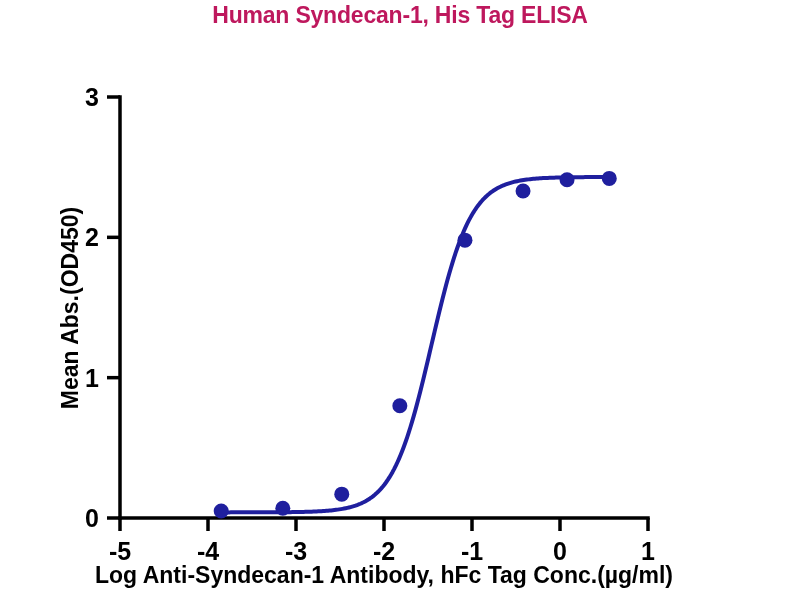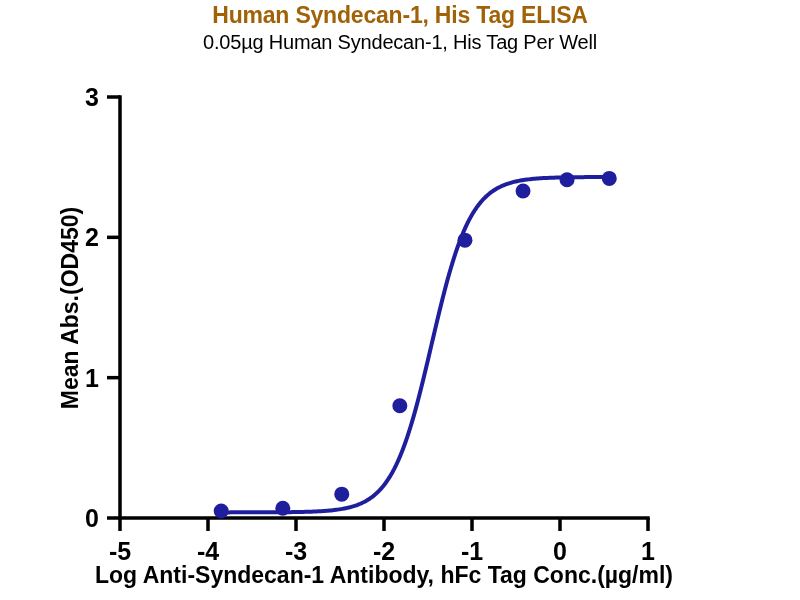--- a/index.html
+++ b/index.html
@@ -16,21 +16,21 @@
     overflow: hidden;
   }
   #chart-title {
     position: absolute;
     top: 2px;
     left: 0;
     width: 800px;
     text-align: center;
     font-size: 23px;
     font-weight: bold;
-    color: #a16207;
+    color: #be185d;
     letter-spacing: -0.2px;
   }
   #chart-subtitle {
     position: absolute;
     top: 31px;
     left: 0;
     width: 800px;
     text-align: center;
     font-size: 20px;
     font-weight: normal;
@@ -71,21 +71,20 @@
     stroke-linecap: round;
     stroke-linejoin: round;
   }
 </style>
 </head>
 <body>
 
 <div id="page">
 
   <div id="chart-title">Human Syndecan-1, His Tag ELISA</div>
-  <div id="chart-subtitle">0.05µg Human Syndecan-1, His Tag Per Well</div>
 
   <svg id="plot-svg" width="800" height="600">
     <g id="axes-group">
       <path id="y-axis" class="axis-line" d="M120,97 L120,518"></path>
       <path id="x-axis" class="axis-line" d="M120,518 L648,518"></path>
     </g>
 
     <g id="x-ticks">
         <line x1="120" y1="518" x2="120" y2="531" class="tick-line"></line>
         <line x1="208" y1="518" x2="208" y2="531" class="tick-line"></line>

